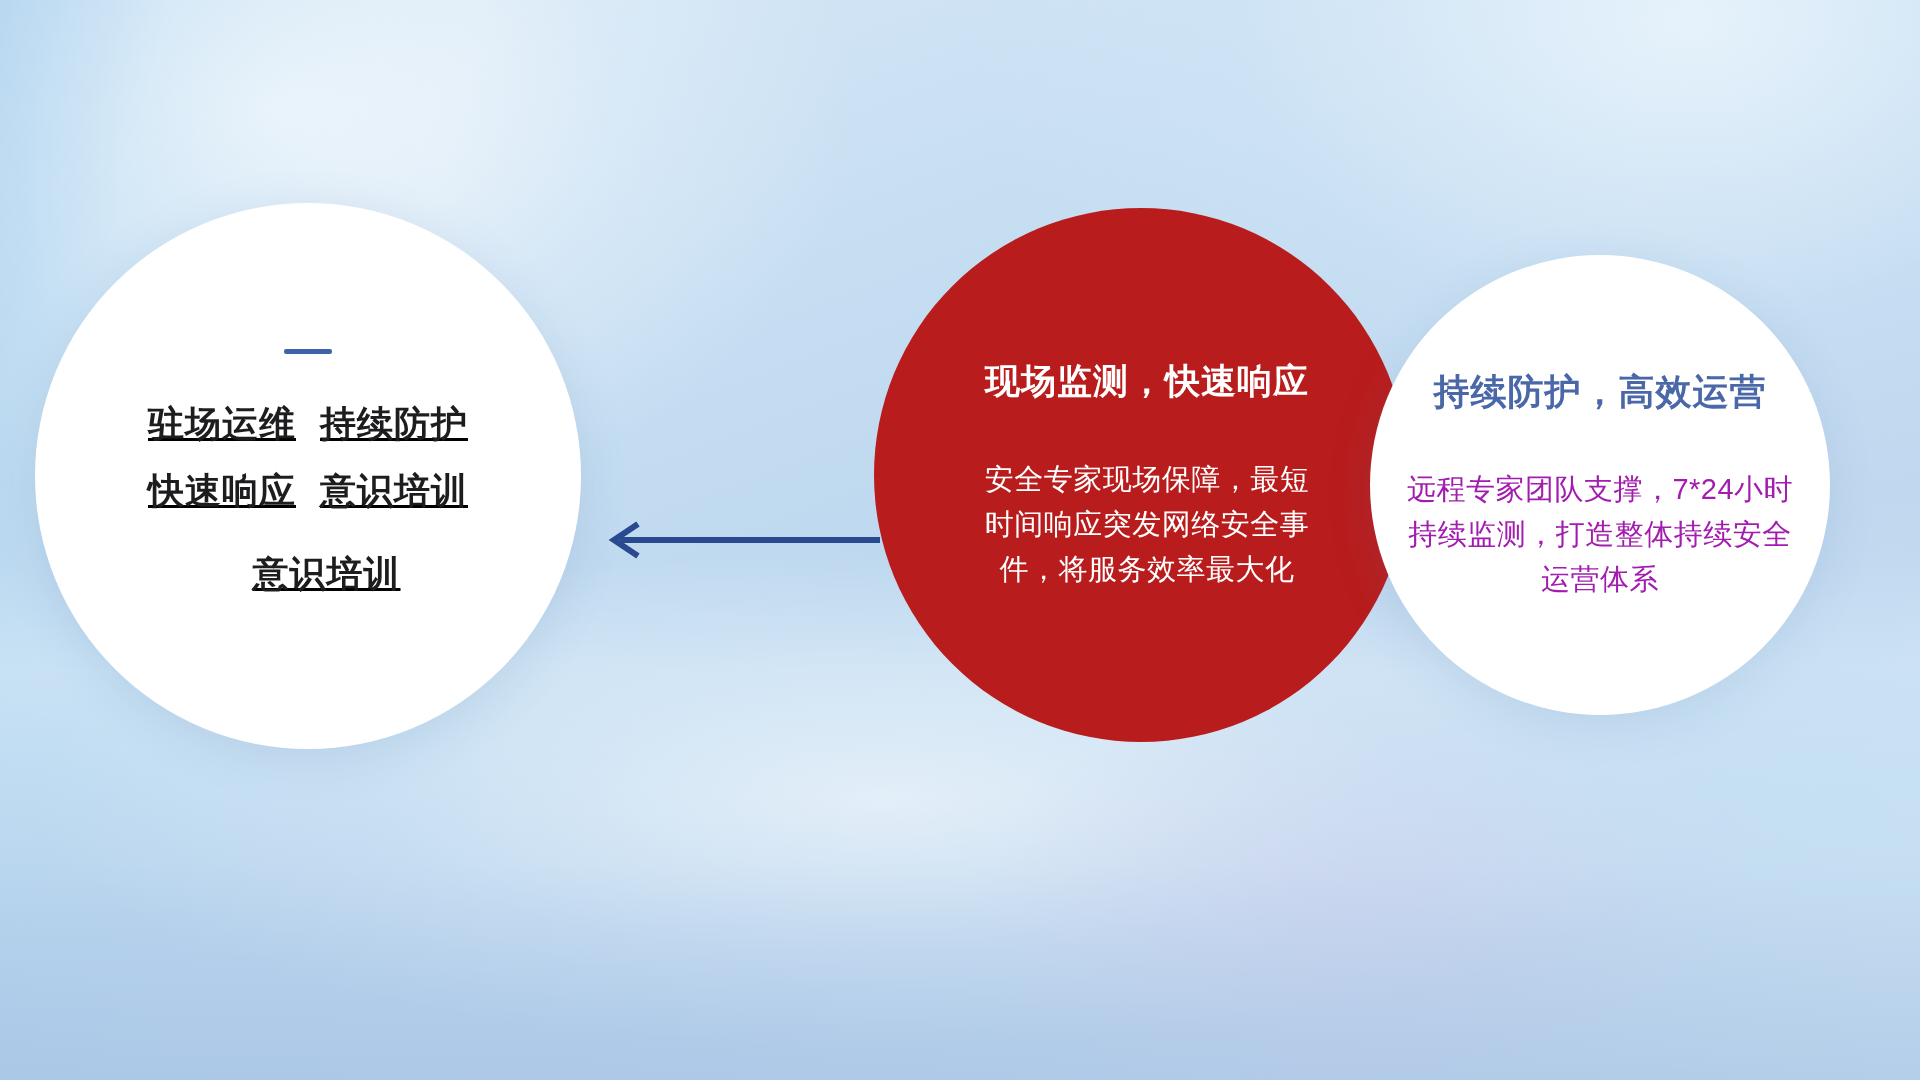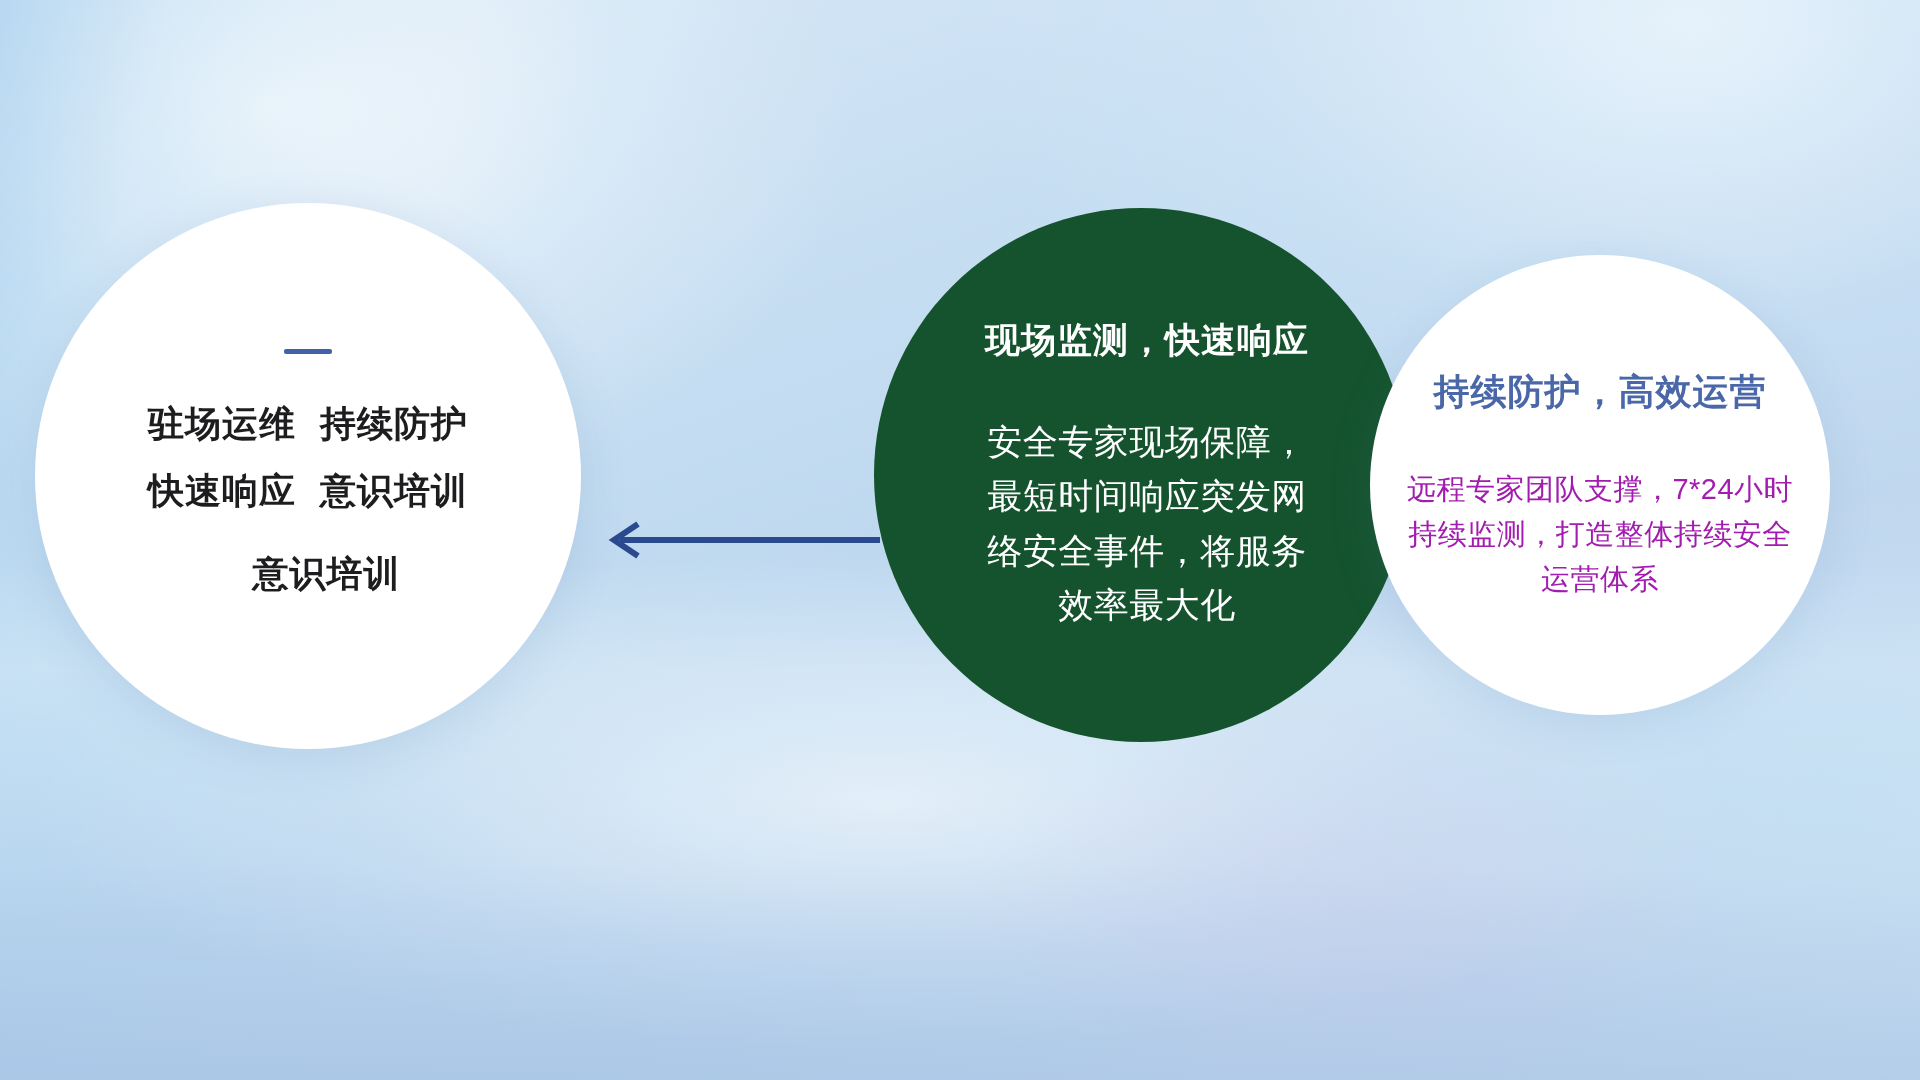--- a/index.html
+++ b/index.html
@@ -88,23 +88,22 @@
 
   #circle-left {
     left:35px; top:203px;
     width:546px; height:546px;
     background:#ffffff;
     box-shadow:0 10px 46px rgba(86,126,174,.16);
   }
   #circle-middle {
     left:874px; top:208px;
     width:534px; height:534px;
-    background:#14532d;
+    background:#b91c1c;
     z-index:2;
-    font-family:Liberation Serif, serif;
   }
   #circle-right {
     left:1370px; top:255px;
     width:460px; height:460px;
     background:#ffffff;
     z-index:3;
     box-shadow:0 10px 46px rgba(86,126,174,.14);
   }
 
   
@@ -118,20 +117,21 @@
     width:48px; height:5px;
     background:#3f62ab;
     border-radius:2px;
     margin-bottom:46px;
   }
   .kw-row {
     display:flex;
     justify-content:flex-start;
     gap:24px;
     margin-bottom:18px;
+    text-decoration:underline;
   }
   .kw {
     font-size:36px;
     font-weight:bold;
     color:#1d1d1f;
     letter-spacing:1px;
     white-space:nowrap;
   }
   .kw-row.single { margin-bottom:0; margin-top:16px;margin-left:37px; }
 
@@ -143,21 +143,21 @@
   }
   #mid-title {
     font-size:35px;
     font-weight:bold;
     color:#ffffff;
     letter-spacing:1px;
     white-space:nowrap;
     margin-bottom:52px;
   }
   #mid-body {
-    font-size:35px;
+    font-size:29px;
     line-height:1.55;
     color:#ffffff;
     letter-spacing:.5px;
     max-width:330px;
     margin:0 auto;
   }
 
   
   #right-content {
     width:100%;

